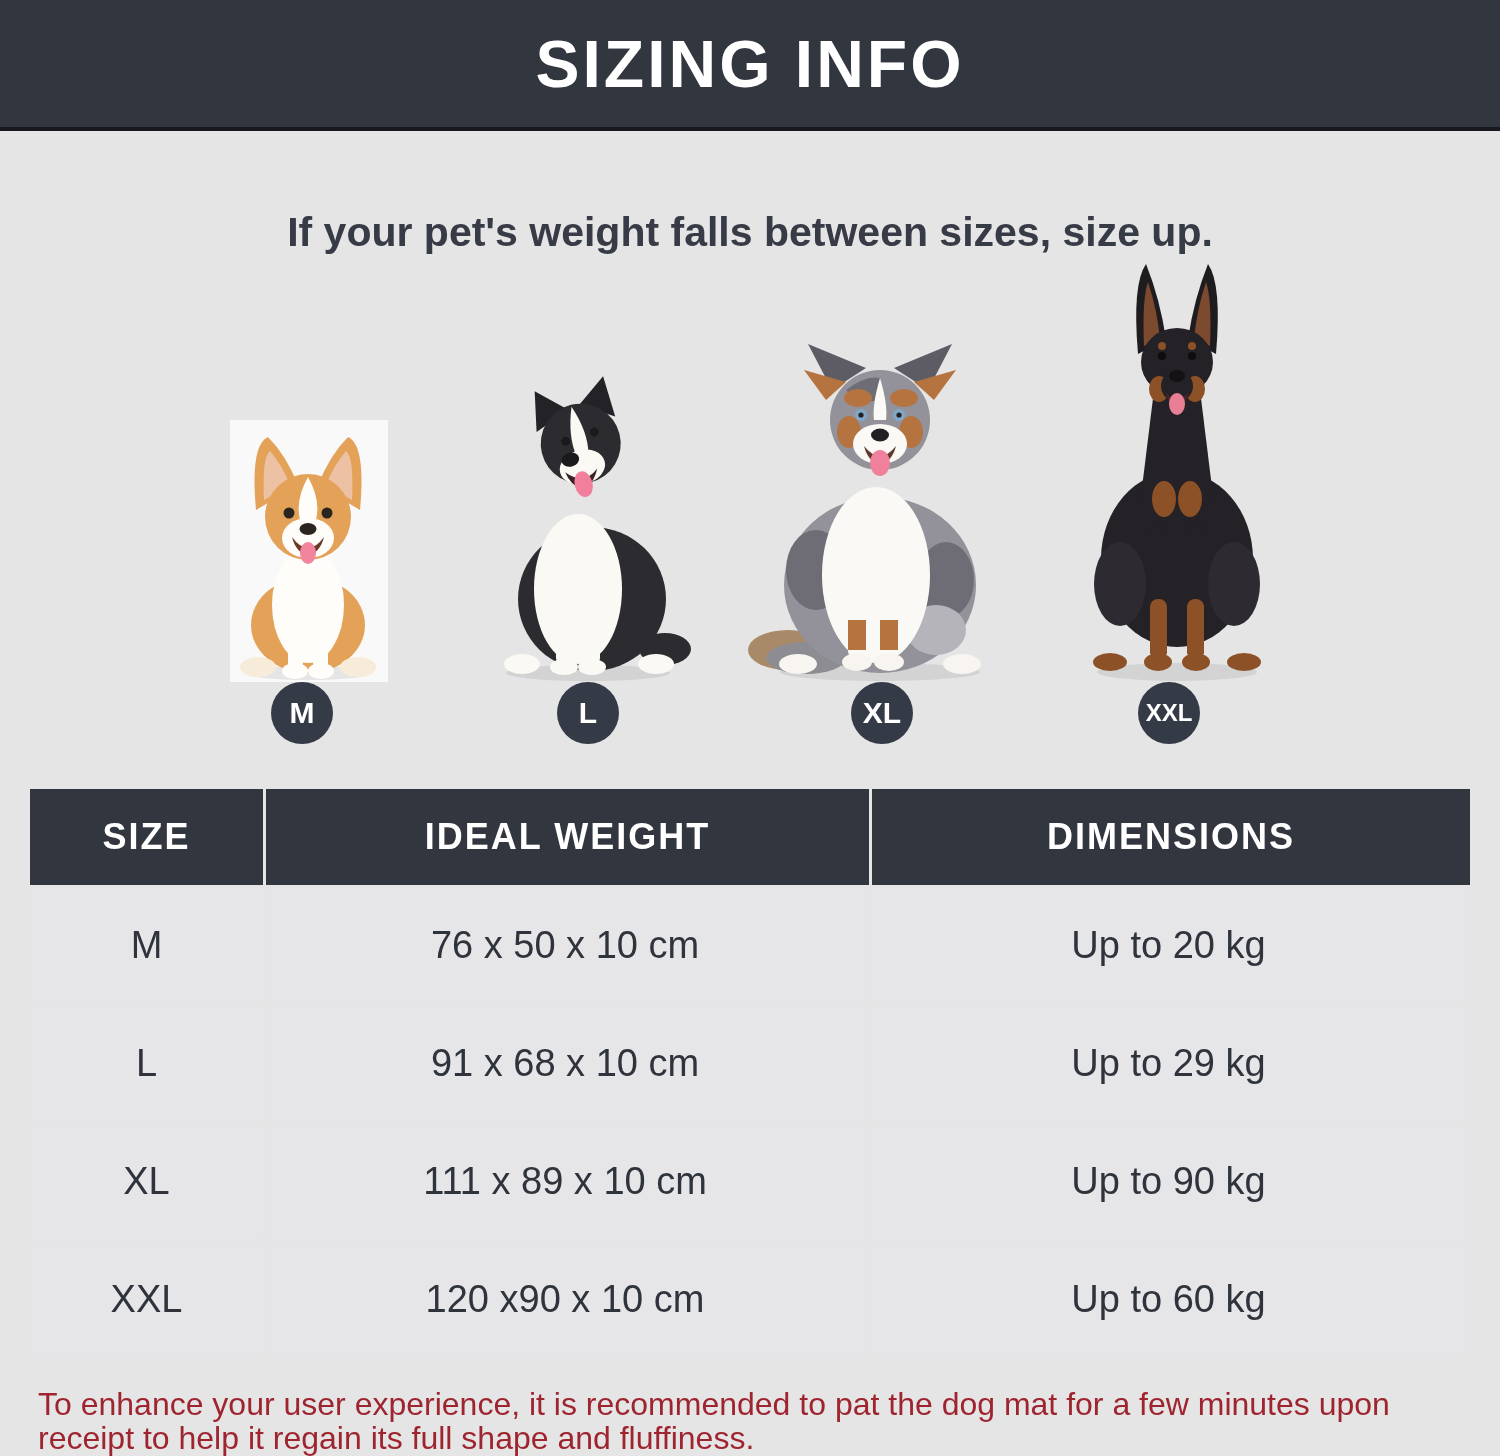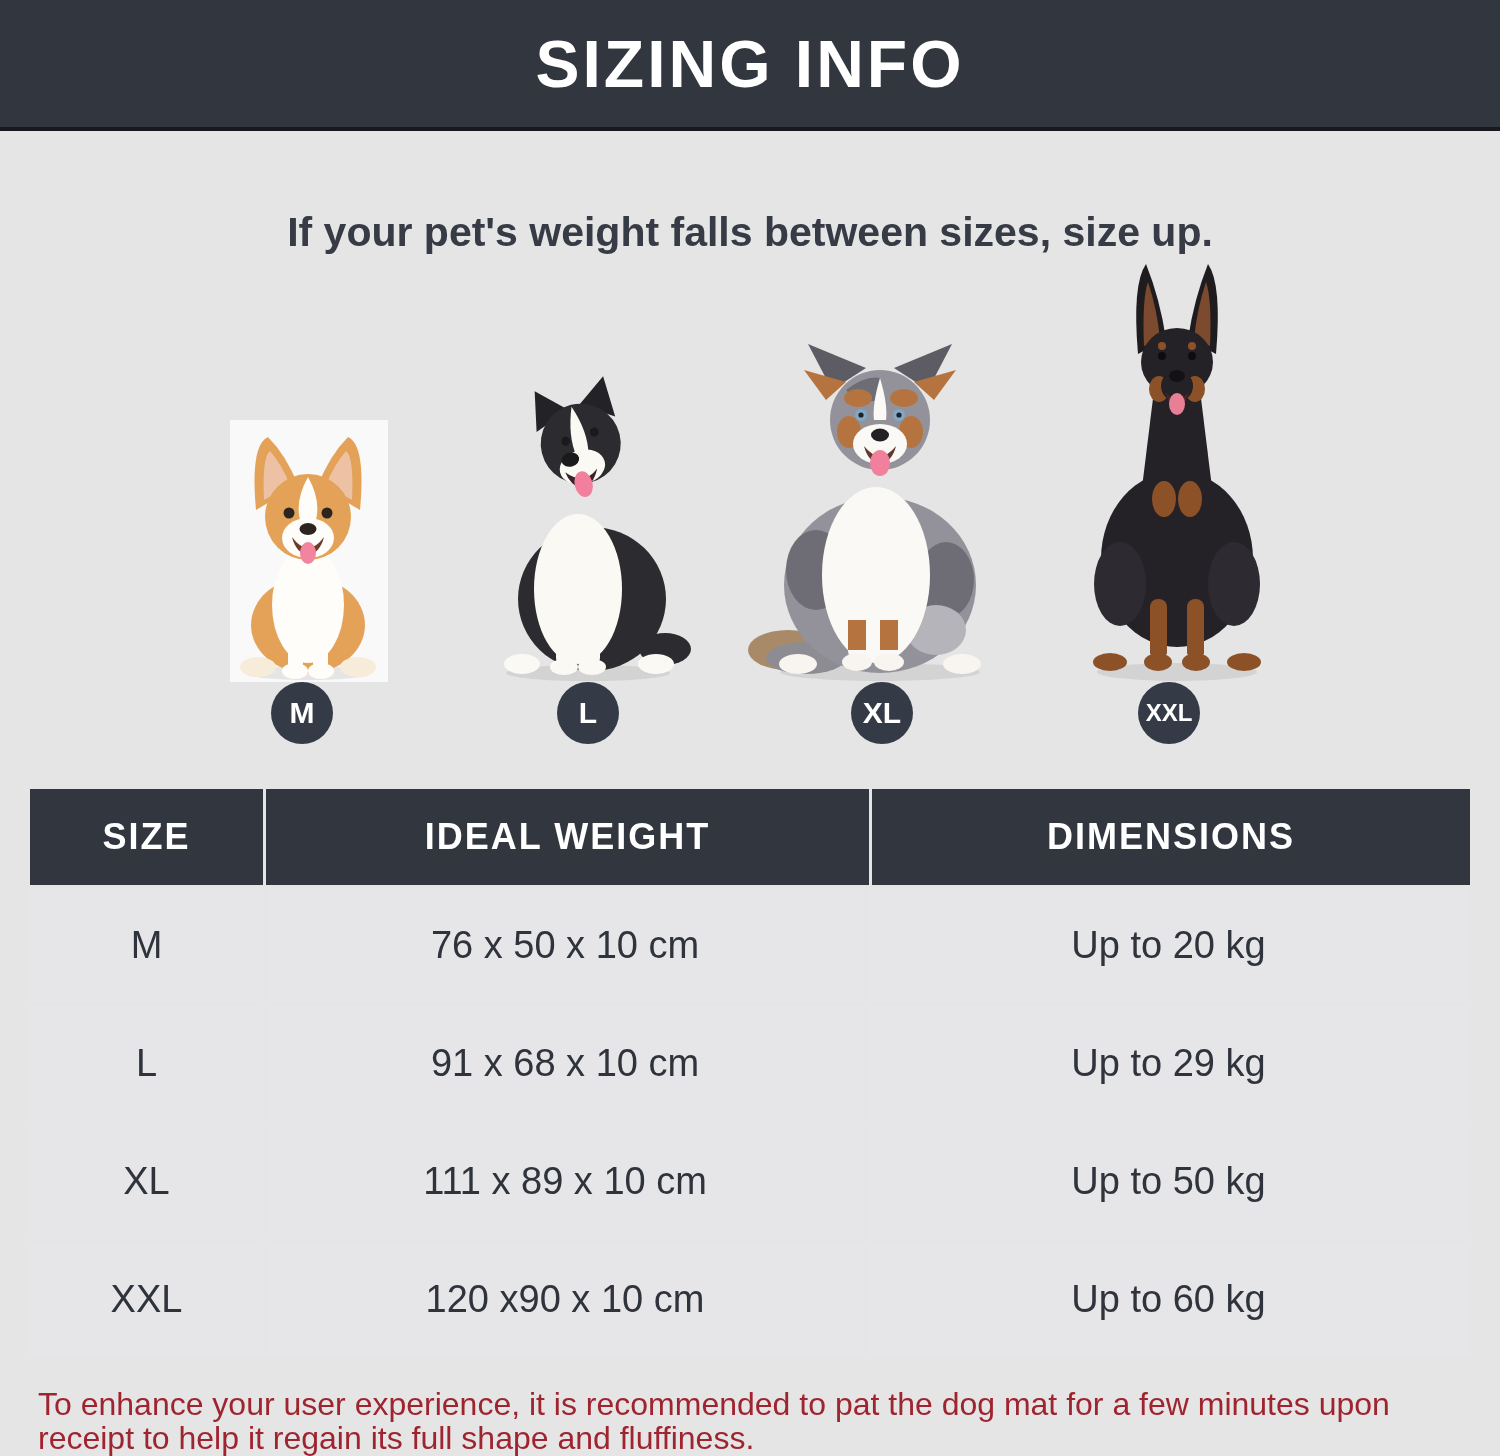--- a/index.html
+++ b/index.html
@@ -198,21 +198,21 @@
       <div class="cell c3">Up to 20 kg</div>
     </div>
     <div class="trow">
       <div class="cell c1">L</div>
       <div class="cell c2">91 x 68 x 10 cm</div>
       <div class="cell c3">Up to 29 kg</div>
     </div>
     <div class="trow">
       <div class="cell c1">XL</div>
       <div class="cell c2">111 x 89 x 10 cm</div>
-      <div class="cell c3">Up to 50 kg</div>
+      <div class="cell c3">Up to 90 kg</div>
     </div>
     <div class="trow">
       <div class="cell c1">XXL</div>
       <div class="cell c2">120 x90 x 10 cm</div>
       <div class="cell c3">Up to 60 kg</div>
     </div>
   </div>
 
   <div class="note">To enhance your user experience, it is recommended to pat the dog mat for a few minutes upon receipt to help it regain its full shape and fluffiness.</div>
 

